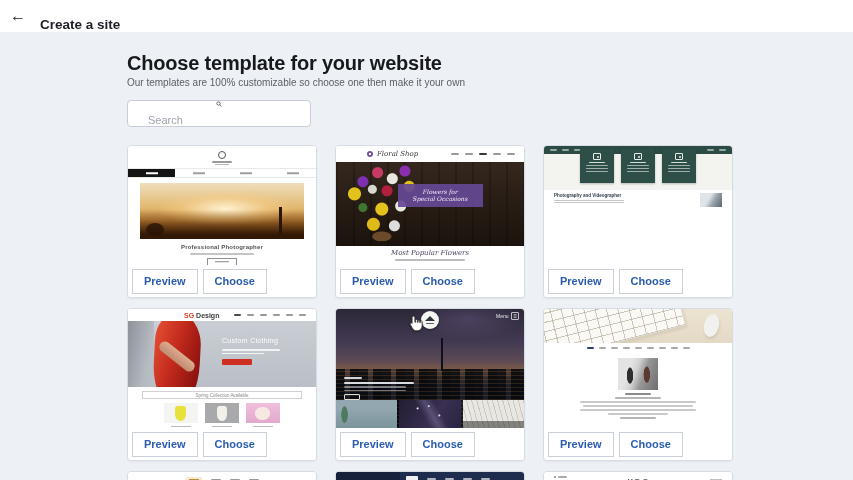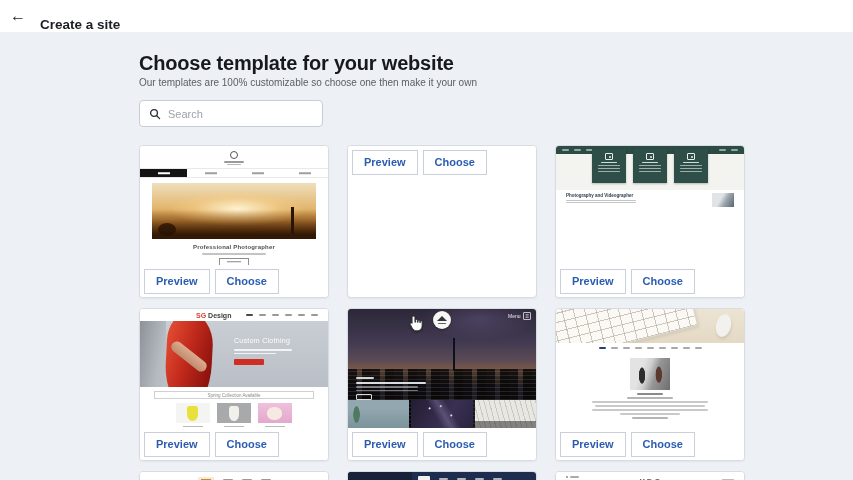--- a/index.html
+++ b/index.html
@@ -6,26 +6,26 @@
   html,body { width:853px; height:480px; }
   body { font-family:"Liberation Sans", sans-serif; background:#fff; overflow:hidden; }
   .app { position:relative; width:853px; height:480px; overflow:hidden; background:#edf1f6; }
 
   
   .topbar { position:absolute; top:0; left:0; right:0; height:32px; background:#fff; display:flex; align-items:center; padding-left:10px; gap:14px; z-index:5; }
   .back-btn { border:none; background:none; font-size:16px; color:#21242a; cursor:pointer; line-height:1; }
   .tb-title { font-size:13.5px; font-weight:700; color:#1b1e24;margin-top:16px; }
 
   
-  .content { position:absolute; top:32px; left:16px; right:0; height:448px; background:#edf1f6; padding:20px 0 0 123px; }
+  .content { position:absolute; top:32px; left:4px; right:0; height:448px; background:#edf1f6; padding:20px 0 0 123px; }
   .heading { font-size:20px; font-weight:800; color:#17191d; letter-spacing:-0.2px; line-height:22px; }
   .subheading { margin-top:3px; font-size:10px; color:#5b6066; }
 
   .controls { margin-top:12px; display:flex; gap:11px; }
-  .searchbox { width:184px; height:27px; background:#fff; border:1px solid #c7cdd6; border-radius:4px; display:flex; align-items:center; padding:0 9px; gap:7px; }
+  .searchbox { width:184px; height:27px; background:#fff; border:1px solid #c7cdd6; border-radius:4px; display:flex; align-items:center; padding:0 9px; gap:7px;flex-direction:column; }
   .searchbox input { border:none; outline:none; flex:1; font-size:11px; color:#30353c; background:transparent; font-family:"Liberation Sans",sans-serif; }
   .searchbox input::placeholder { color:#9ca3ad; }
   .dropdown { width:180px; height:27px; background:#fff; border:1px solid #c7cdd6; border-radius:4px; display:flex; align-items:center; justify-content:space-between; padding:0 9px; cursor:pointer; }
   .dropdown .sel { font-size:11px; color:#2a2e34; }
 
   
   .grid { margin-top:18px; display:grid; grid-template-columns:repeat(3,190px); gap:10px 18px; }
   .card { width:190px; height:153px; background:#fff; border:1px solid #d7dce3; border-radius:4px; box-shadow:0 1px 2px rgba(20,30,50,.06); overflow:hidden; display:flex; flex-direction:column; }
   .thumb { height:121px; position:relative; overflow:hidden; background:#fff; }
   .btnrow { height:32px; display:flex; align-items:center; padding:0 4px; gap:5px; background:#fff; }
@@ -255,20 +255,43 @@
           <i class="bar t1-sub"></i>
           <div class="t1-btn"></div>
         </div>
         <div class="btnrow">
           <button class="btn">Preview</button>
           <button class="btn">Choose</button>
         </div>
       </div>
 
       <div class="card">
+        <div class="thumb">
+          <div class="t2-bar">
+            <span class="t2-logo"></span>
+            <span class="t2-brand">Floral Shop</span>
+            <span class="t2-nav">
+                <i class="bar"></i>
+                <i class="bar"></i>
+                <i class="bar"></i>
+                <i class="bar"></i>
+                <i class="bar"></i>
+              </span>
+          </div>
+          <div class="t2-photo">
+            <div class="t2-banner">
+              <span>Flowers for</span>
+              <span>Special Occasions</span>
+            </div>
+          </div>
+          <div class="t2-foot">
+            <div class="t2-script">Most Popular Flowers</div>
+            <i class="bar t2-footline"></i>
+          </div>
+        </div>
         <div class="btnrow">
           <button class="btn">Preview</button>
           <button class="btn">Choose</button>
         </div>
       </div>
 
       <div class="card">
         <div class="thumb">
           <div class="t3-nav">
               <i class="bar"></i>

